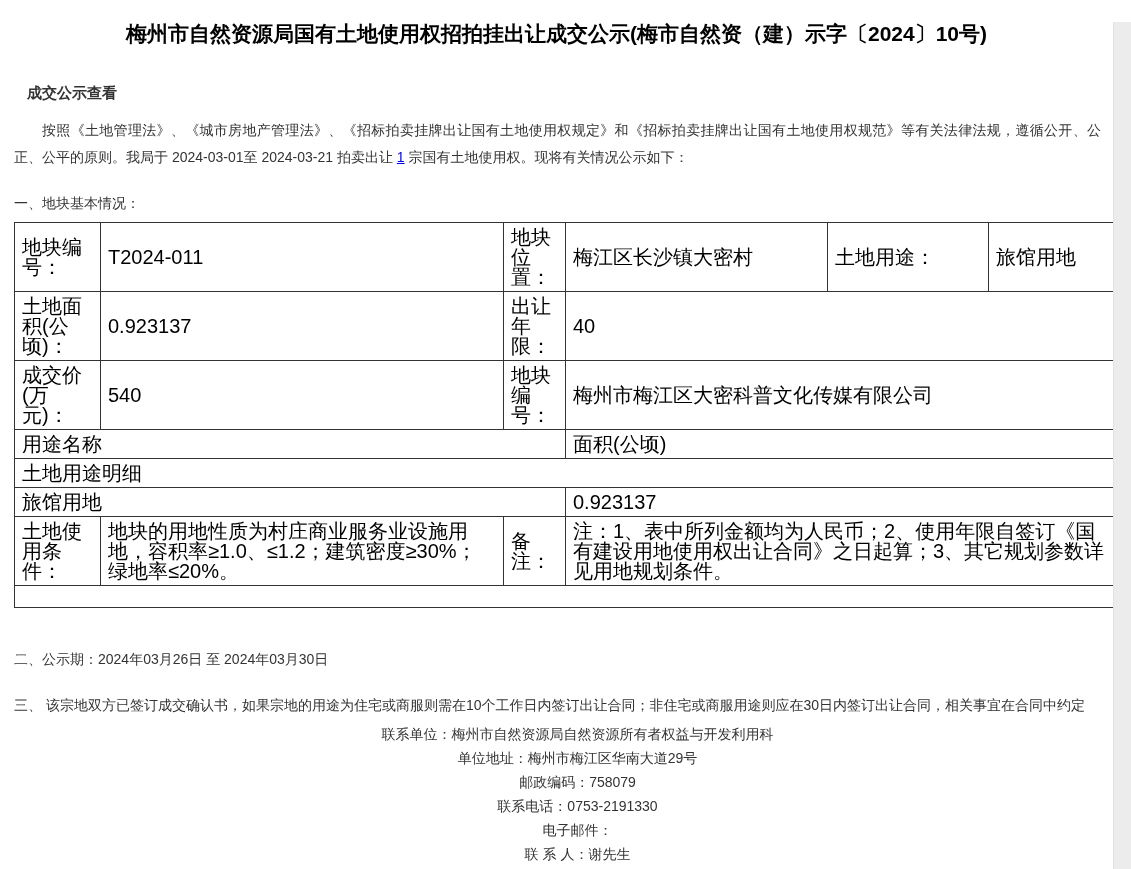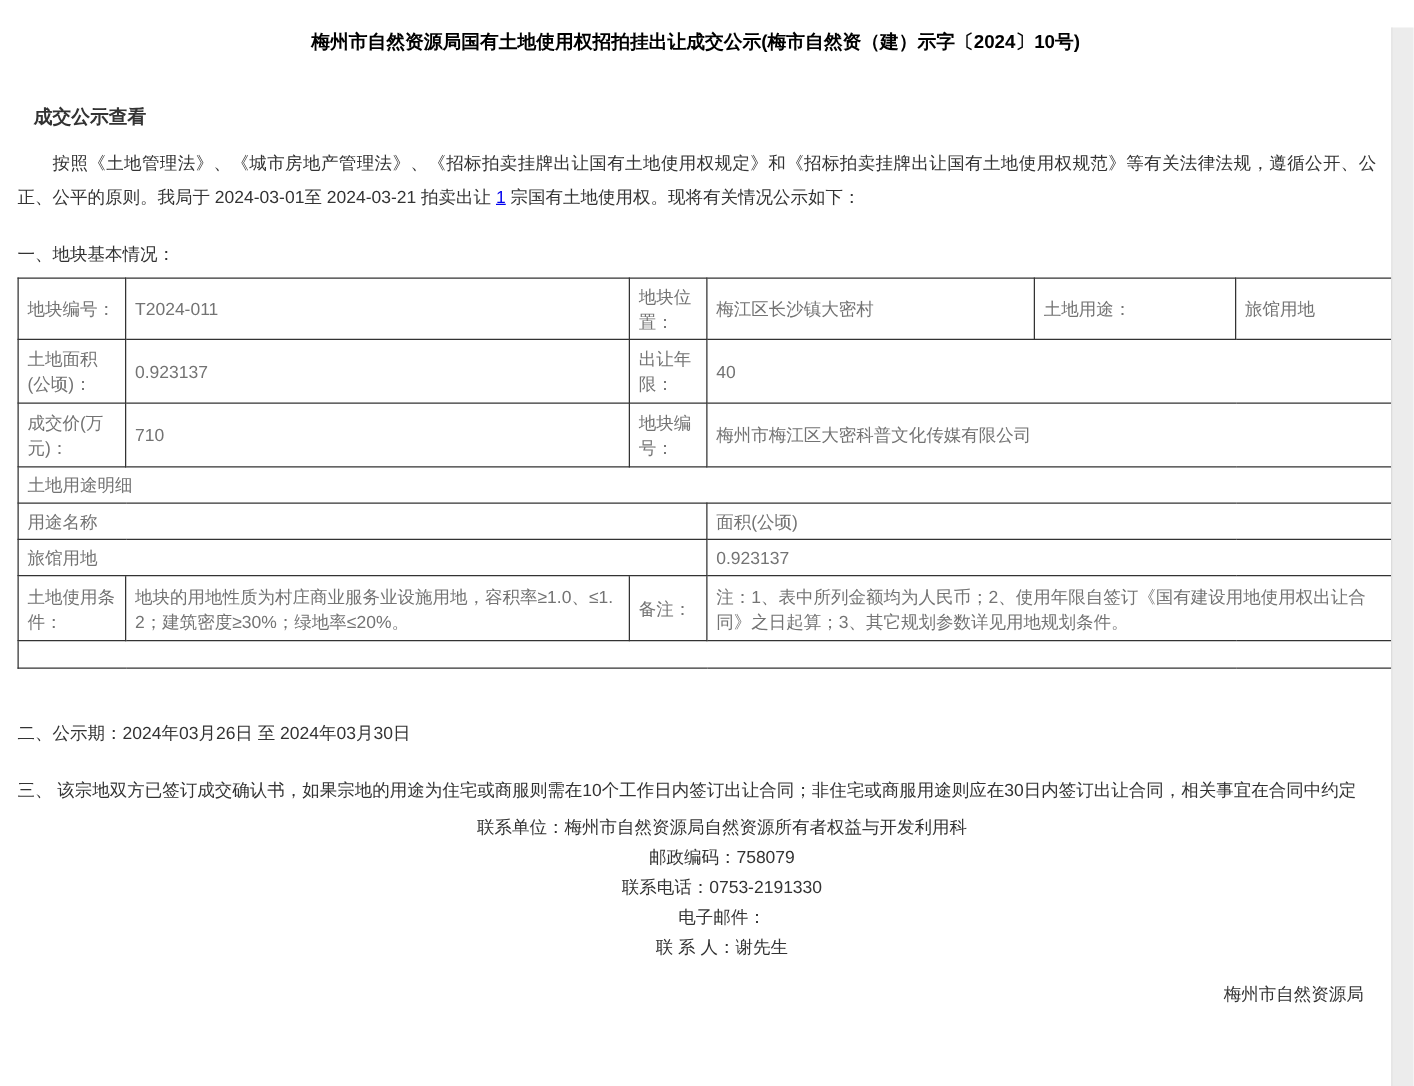--- a/index.html
+++ b/index.html
@@ -12,21 +12,21 @@
   }
   .page { position: relative; width: 1131px; height: 869px; background: #ffffff; }
   .right-strip {
     position: absolute; top: 0; right: 0; width: 18px; height: 869px;
     background: #ececec; border-left: 1px solid #e2e2e2;
   }
   .content { width: 1113px; padding: 0; }
   .doc-title {
     margin-top: 22px;
     text-align: center;
-    font-size: 15px;
+    font-size: 21px;
     font-weight: bold;
     color: #000000;
     line-height: 24px;
   }
   .view-heading {
     margin: 38px 0 0 27px;
     font-size: 15px;
     font-weight: bold;
     color: #333333;
   }
@@ -45,22 +45,22 @@
   .section-label {
     margin: 22px 0 0 14px;
     font-size: 14px;
     line-height: 20px;
   }
   table.parcel {
     margin: 9px 0 0 14px;
     border-collapse: collapse;
     table-layout: fixed;
     width: 1099px;
-    font-size: 14px;
-    color: #737373;
+    font-size: 20px;
+    color: #000000;
   }
   table.parcel td {
     border: 1px solid #333333;
     padding: 4px 7px;
     vertical-align: middle;
     line-height: 20px;
     word-break: break-all;
   }
   .para {
     margin: 0 12px 0 14px;
@@ -119,30 +119,30 @@
           <td>旅馆用地</td>
         </tr>
         <tr style="height:51px">
           <td>土地面积(公顷)：</td>
           <td>0.923137</td>
           <td>出让年限：</td>
           <td colspan="3">40</td>
         </tr>
         <tr style="height:51px">
           <td>成交价(万元)：</td>
-          <td>710</td>
+          <td>540</td>
           <td>地块编号：</td>
           <td colspan="3">梅州市梅江区大密科普文化传媒有限公司</td>
-        </tr>
-        <tr style="height:24px">
-          <td colspan="6">土地用途明细</td>
         </tr>
         <tr style="height:26px">
           <td colspan="3">用途名称</td>
           <td colspan="3">面积(公顷)</td>
+        </tr>
+        <tr style="height:24px">
+          <td colspan="6">土地用途明细</td>
         </tr>
         <tr style="height:26px">
           <td colspan="3">旅馆用地</td>
           <td colspan="3">0.923137</td>
         </tr>
         <tr style="height:52px">
           <td>土地使用条件：</td>
           <td>地块的用地性质为村庄商业服务业设施用地，容积率≥1.0、≤1.2；建筑密度≥30%；绿地率≤20%。</td>
           <td>备注：</td>
           <td colspan="3">注：1、表中所列金额均为人民币；2、使用年限自签订《国有建设用地使用权出让合同》之日起算；3、其它规划参数详见用地规划条件。</td>
@@ -153,20 +153,21 @@
       </tbody>
     </table>
 
     <div class="para mt38">二、公示期：2024年03月26日 至 2024年03月30日</div>
 
     <div class="para mt20">三、 该宗地双方已签订成交确认书，如果宗地的用途为住宅或商服则需在10个工作日内签订出让合同；非住宅或商服用途则应在30日内签订出让合同，相关事宜在合同中约定</div>
 
 
     <div class="contact-block">
       <div class="contact-line">联系单位：梅州市自然资源局自然资源所有者权益与开发利用科</div>
+      <div class="contact-line">单位地址：梅州市梅江区华南大道29号</div>
       <div class="contact-line">邮政编码：758079</div>
       <div class="contact-line">联系电话：0753-2191330</div>
       <div class="contact-line">电子邮件：</div>
       <div class="contact-line">联 系 人：谢先生</div>
     </div>
 
     <div class="footer">
       <div>梅州市自然资源局</div>
 
     </div>

